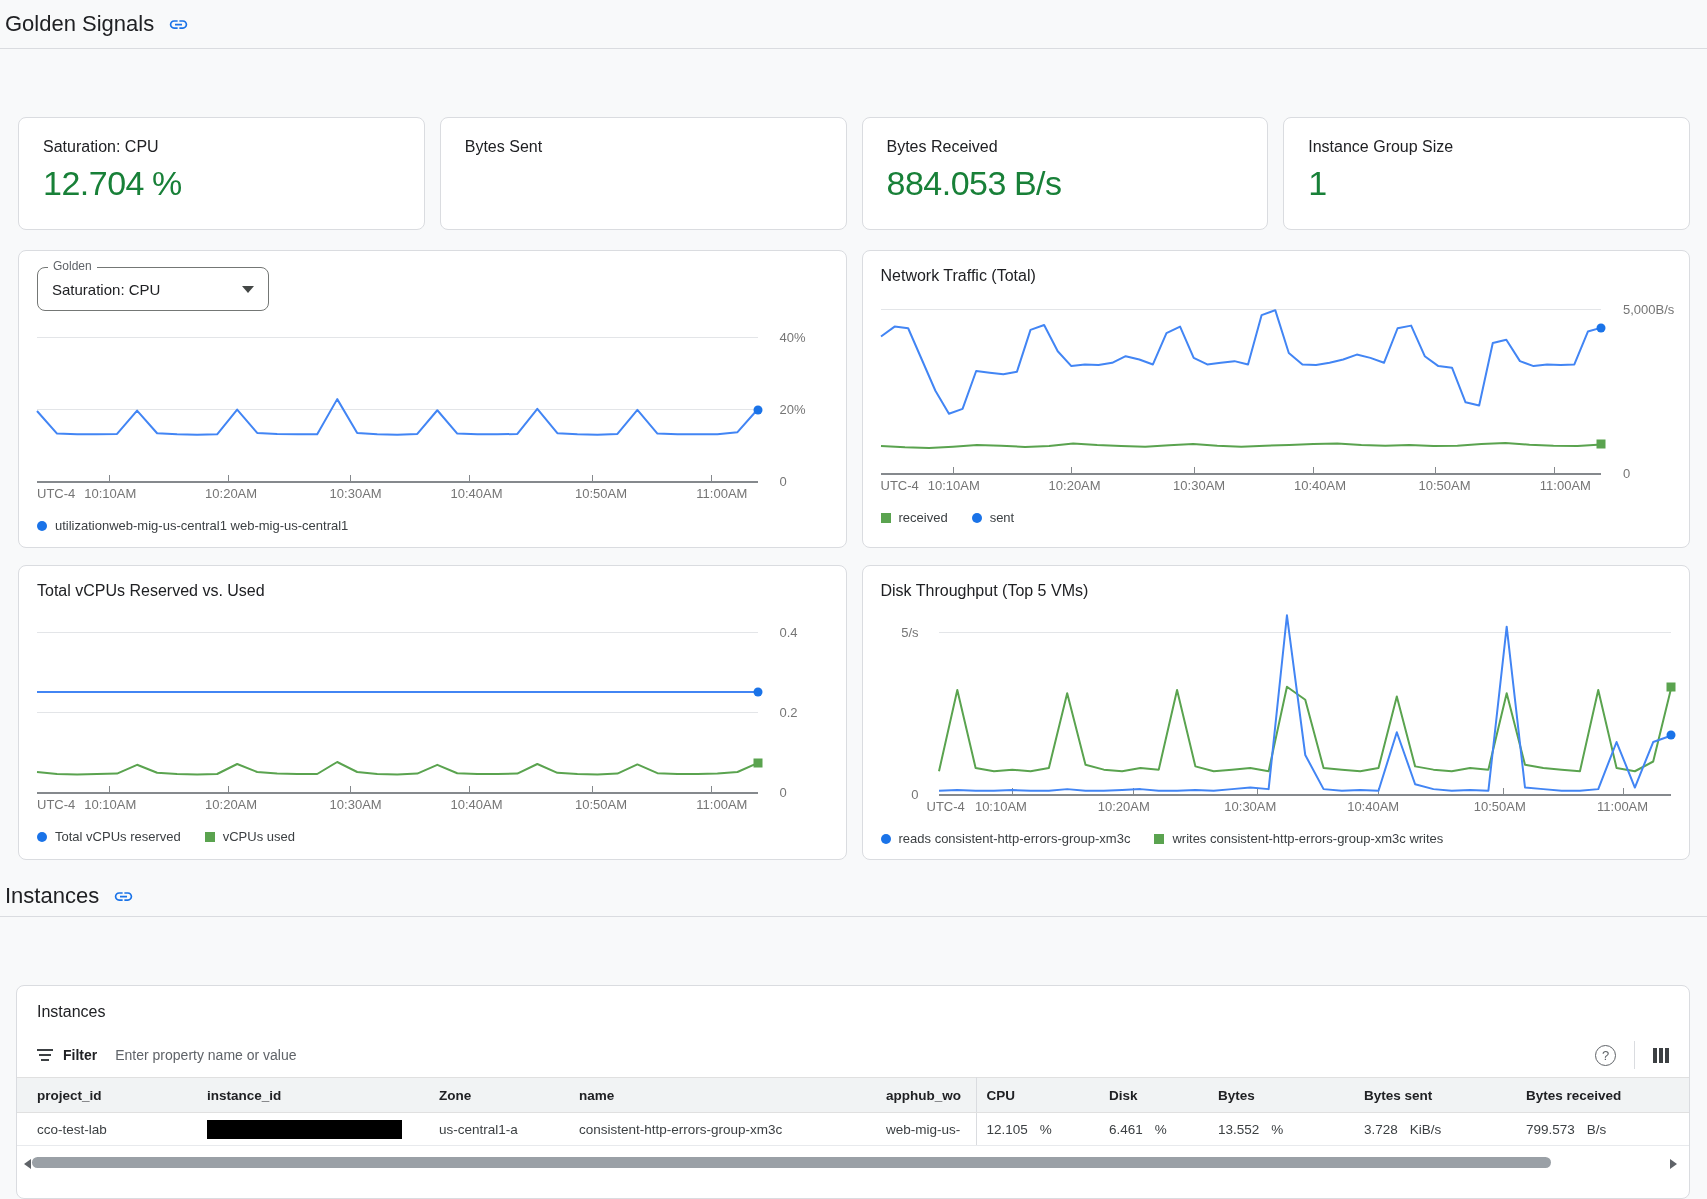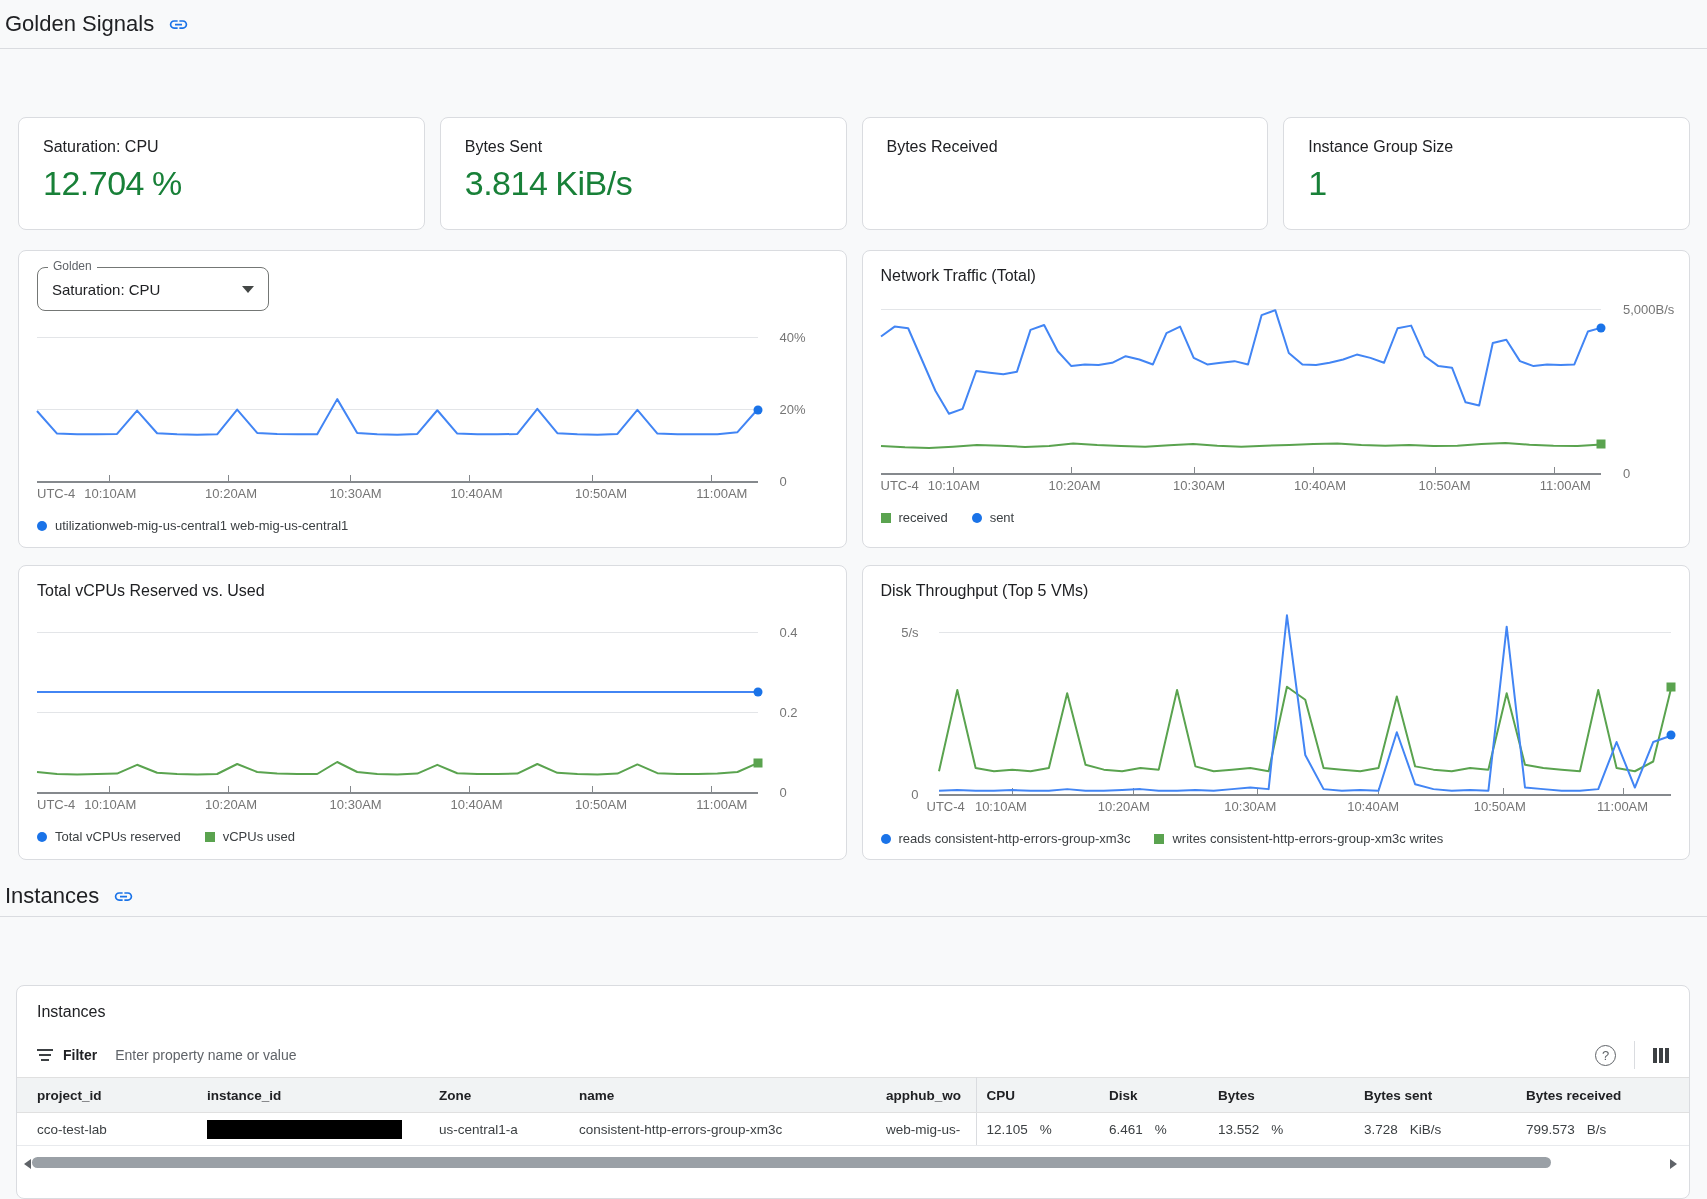--- a/index.html
+++ b/index.html
@@ -97,27 +97,27 @@
   <section class="scorecards">
     <div class="card scorecard">
       <div class="sc-label">Saturation: CPU</div>
       <div class="sc-value">
           <span>12.704</span>
           <span class="sc-unit">%</span>
         </div>
     </div>
     <div class="card scorecard">
       <div class="sc-label">Bytes Sent</div>
-      <div class="sc-value">
-          <span>3.814</span>
-          <span class="sc-unit">KiB/s</span>
-        </div>
     </div>
     <div class="card scorecard">
       <div class="sc-label">Bytes Received</div>
+      <div class="sc-value">
+          <span>884.053</span>
+          <span class="sc-unit">B/s</span>
+        </div>
     </div>
     <div class="card scorecard">
       <div class="sc-label">Instance Group Size</div>
       <div class="sc-value">
           <span>1</span>
           <span class="sc-unit"></span>
         </div>
     </div>
   </section>
 

